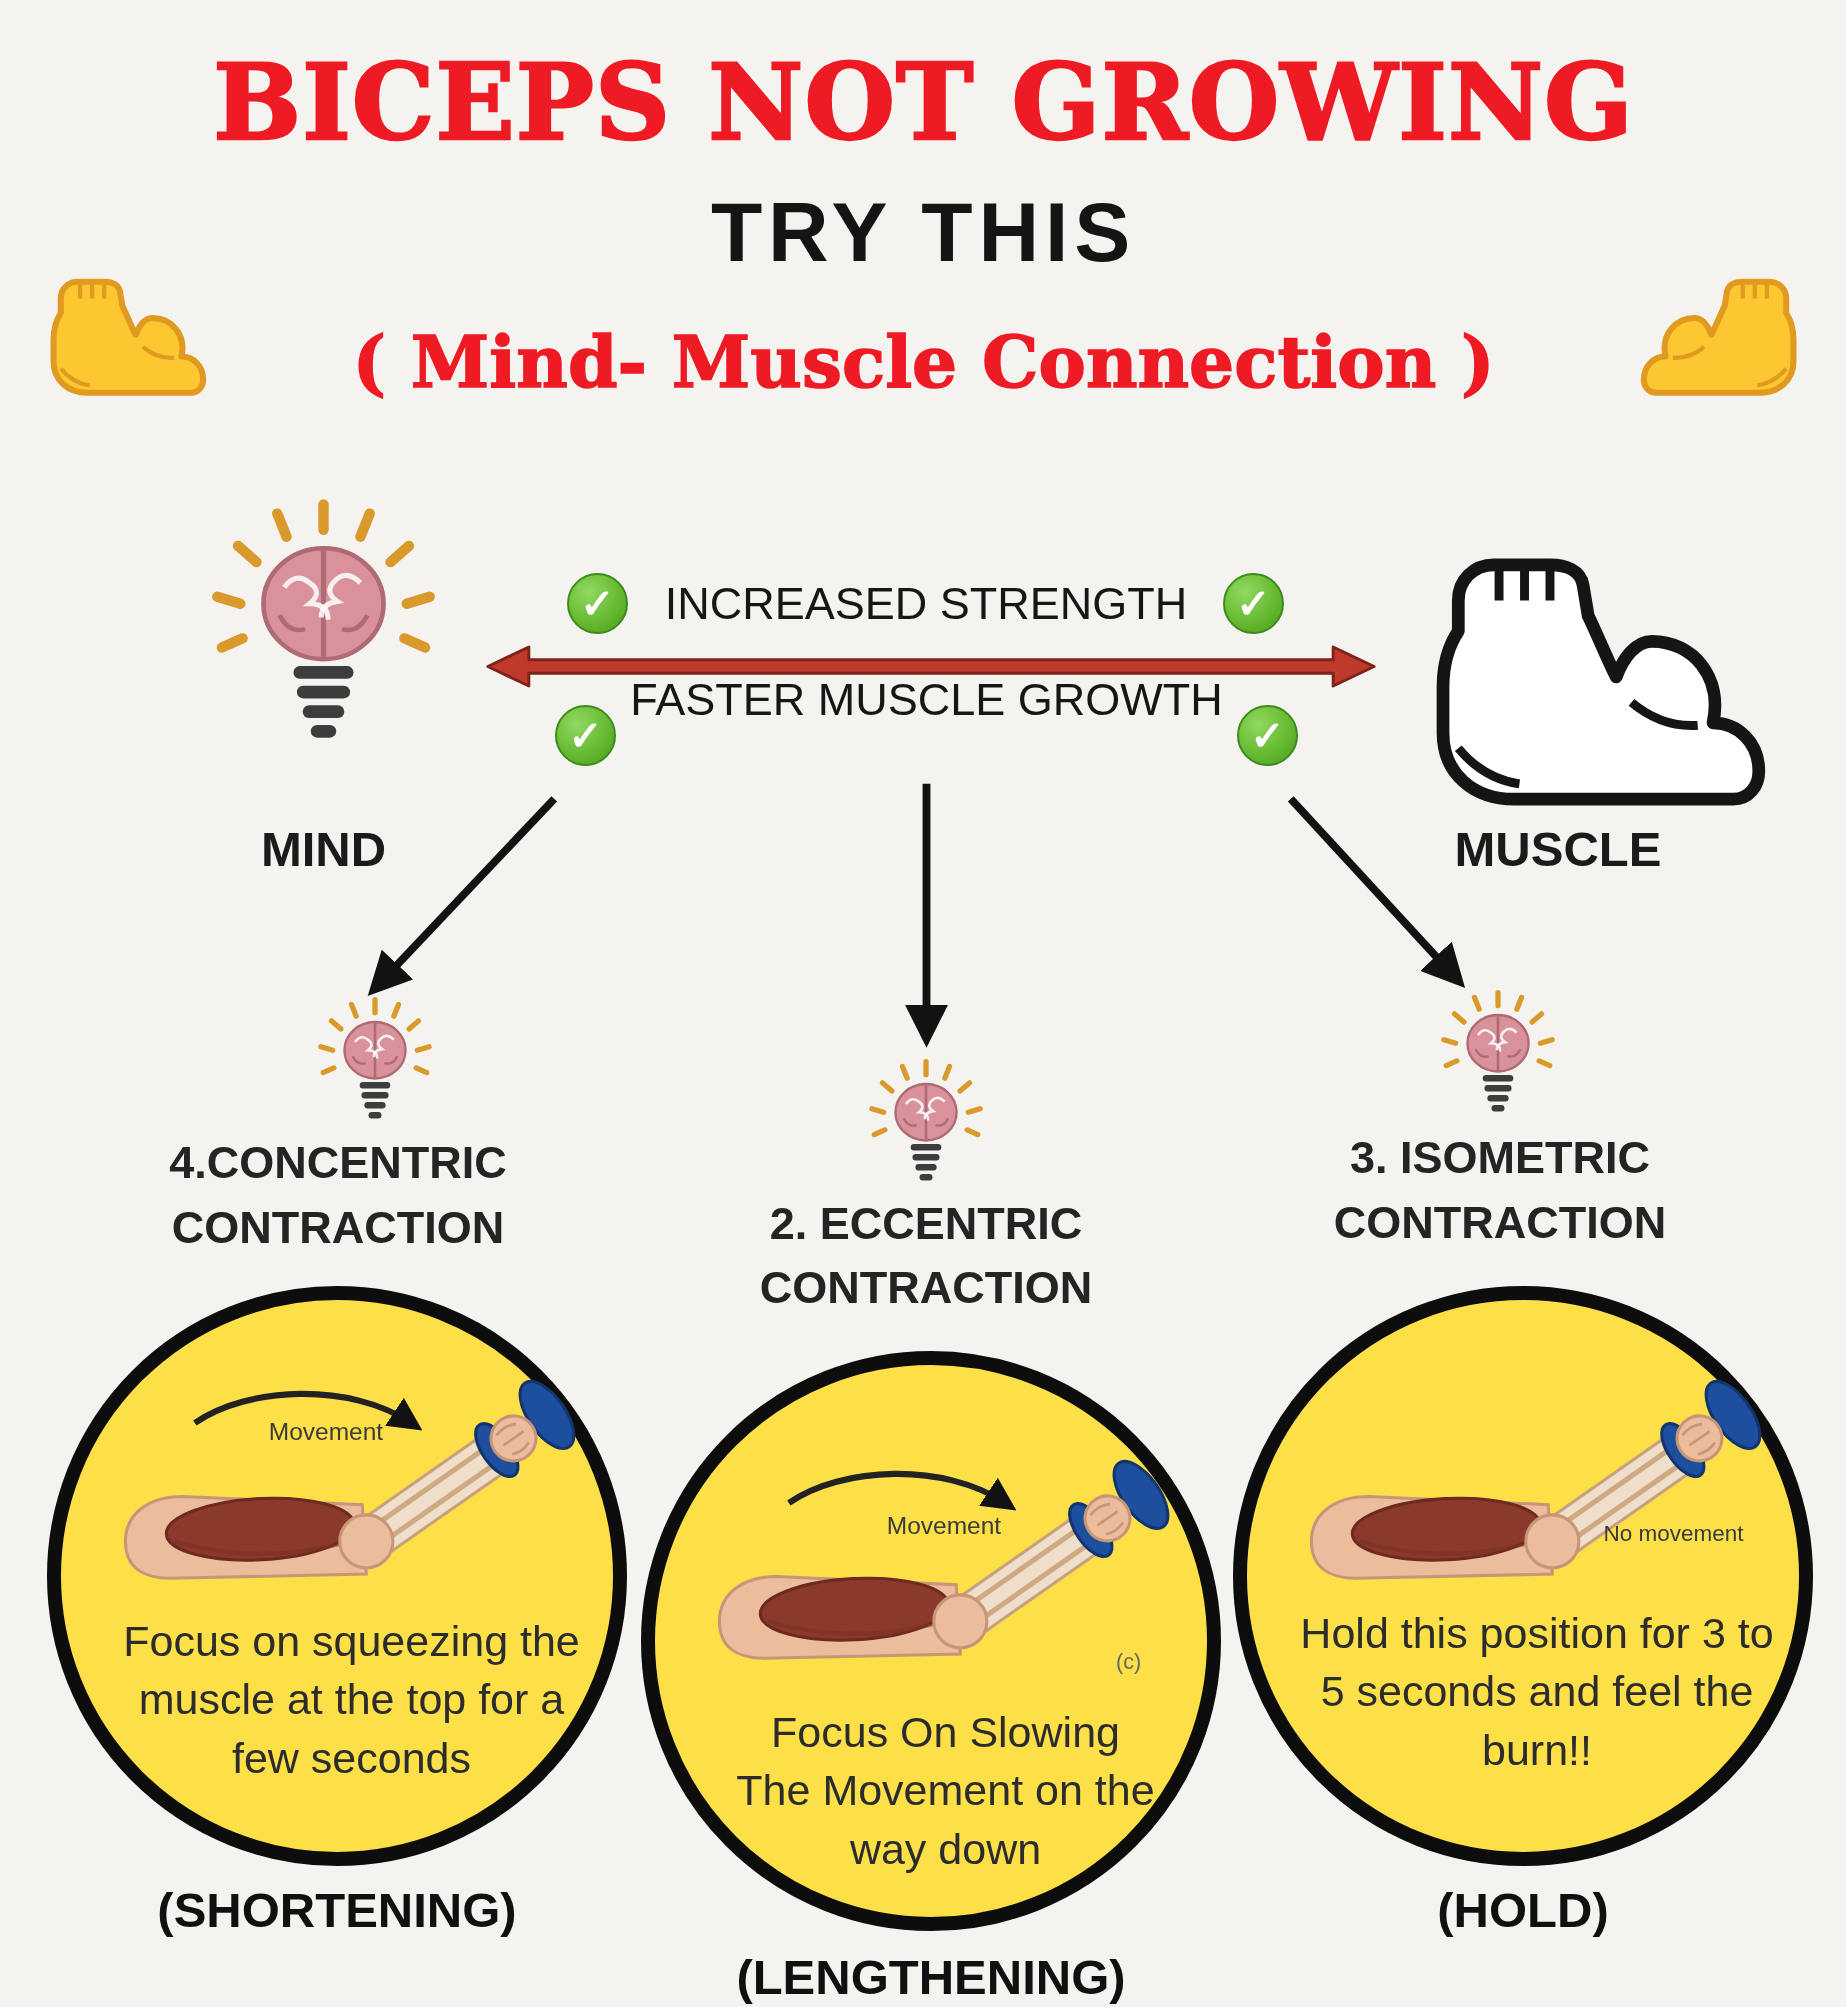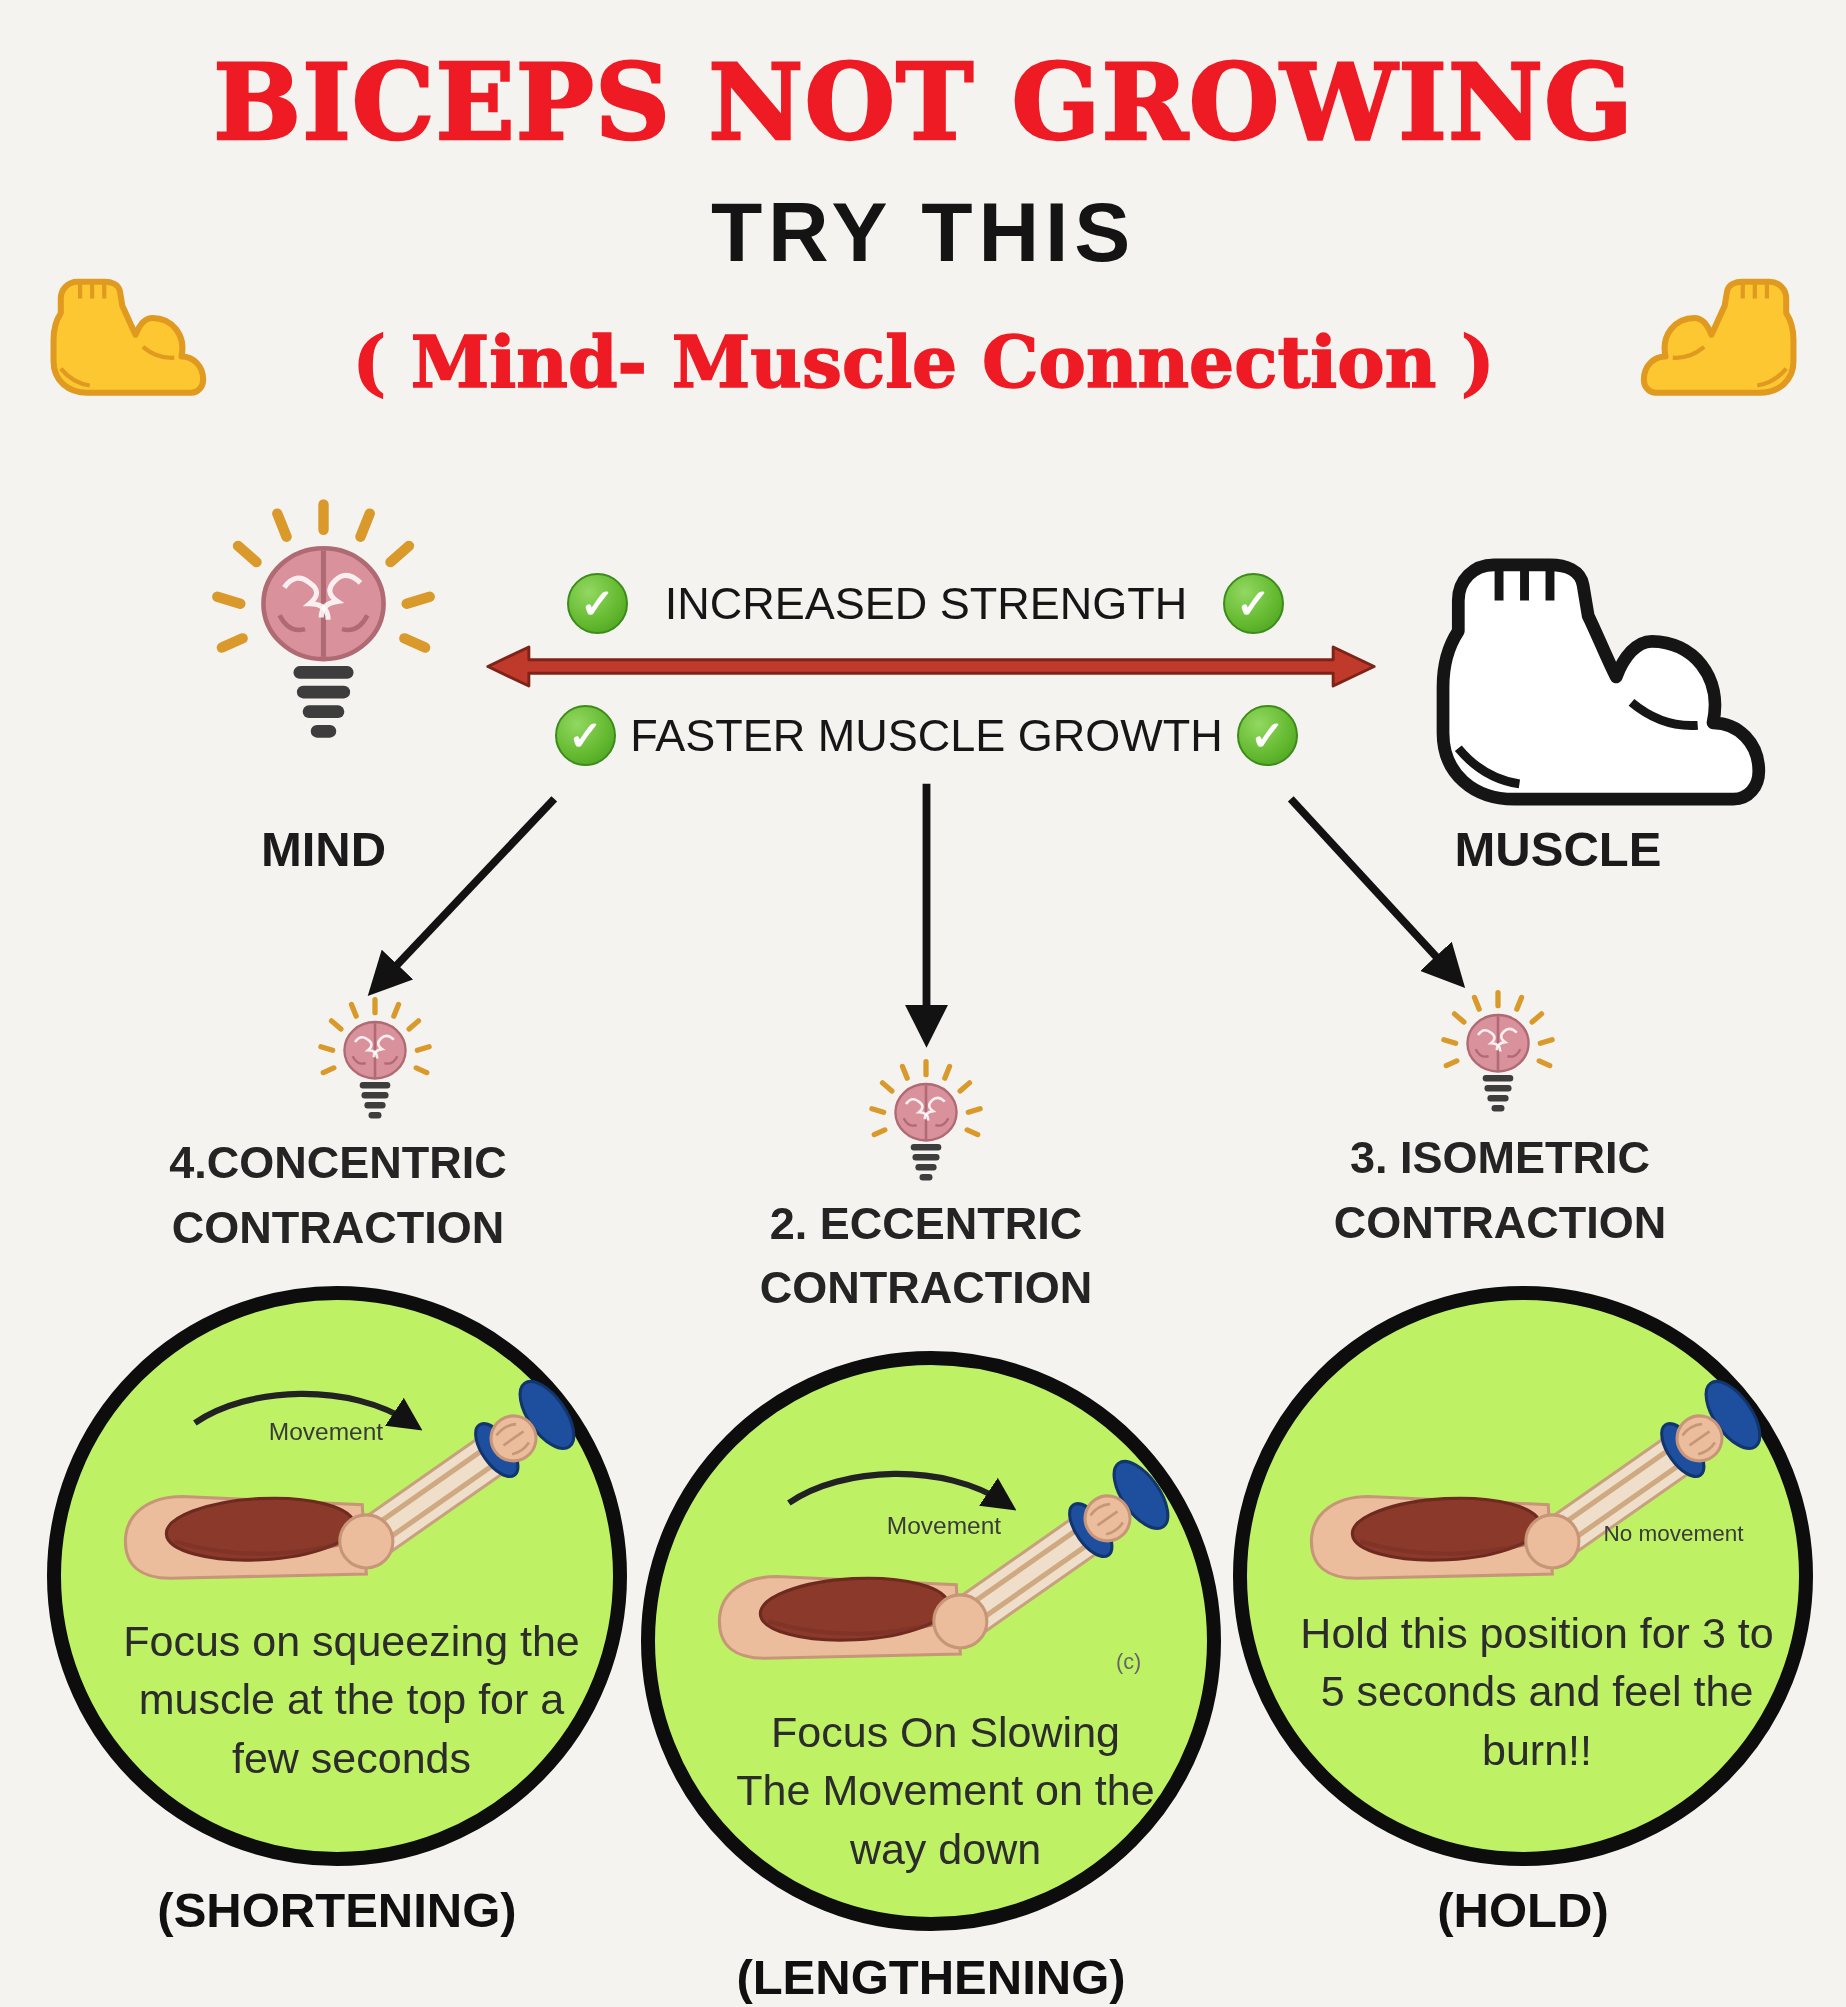--- a/index.html
+++ b/index.html
@@ -39,21 +39,21 @@
     border:2.9px solid var(--check_green_dark);
     color:#fff; font-size:41px; font-weight:bold;
     display:flex; align-items:center; justify-content:center;
   }
 
   .tech-label { font-size:45px; font-weight:bold; color:#242424; }
 
   .circle {
     width:580px; height:580px; border-radius:50%;
     border:14.7px solid var(--circle_border);
-    background:#bef264;
+    background:#fde047;
   }
   .desc { font-size:43px; line-height:1.36; color:#2c2c2c; }
   .footer-label { font-size:49px; font-weight:bold; color:#101010; }
   .movement { font-size:24.5px; color:#3a3a3a; }
   .note { font-size:21.6px; color:#666; }
 
   svg { display:block; overflow:visible; }
 </style>
 </head>
 <body>
@@ -141,21 +141,21 @@
     <span>✓</span>
   </div>
 <div class="abs benefit center" style="left:642px; top:578px; width:568px">INCREASED STRENGTH</div>
 <div class="abs check" style="left:1223px; top:573px">
     <span>✓</span>
   </div>
 
 <div class="abs check" style="left:555px; top:705px">
     <span>✓</span>
   </div>
-<div class="abs benefit center" style="left:616px; top:710px; width:621px">FASTER MUSCLE GROWTH</div>
+<div class="abs benefit center" style="left:616px; top:674px; width:621px">FASTER MUSCLE GROWTH</div>
 <div class="abs check" style="left:1237px; top:705px">
     <span>✓</span>
   </div>
 
 <svg class="abs" style="left:358px; top:789px" width="211" height="216" viewBox="0 0 215 220">
   <line x1="200" y1="10" x2="22" y2="198" stroke="#121212" stroke-width="8" marker-end="url(#ah)"></line>
 </svg>
 <svg class="abs" style="left:892px; top:774px" width="69" height="284" viewBox="0 0 70 290">
   <line x1="35" y1="10" x2="35" y2="262" stroke="#121212" stroke-width="8" marker-end="url(#ah)"></line>
 </svg>

